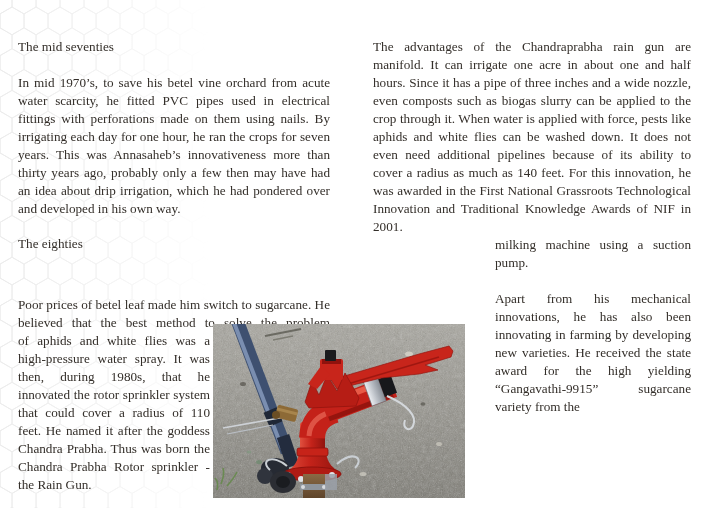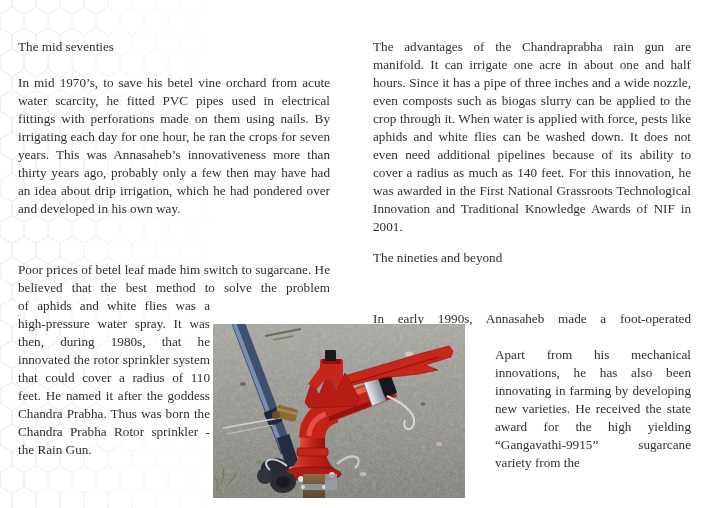--- a/index.html
+++ b/index.html
@@ -312,28 +312,28 @@
         <polygon points="132.0,507.4 144.0,514.3 144.0,528.2 132.0,535.1 120.0,528.2 120.0,514.3"></polygon>
         <polygon points="156.0,507.4 168.0,514.3 168.0,528.2 156.0,535.1 144.0,528.2 144.0,514.3"></polygon>
         <polygon points="180.0,507.4 192.0,514.3 192.0,528.2 180.0,535.1 168.0,528.2 168.0,514.3"></polygon>
         <polygon points="204.0,507.4 216.0,514.3 216.0,528.2 204.0,535.1 192.0,528.2 192.0,514.3"></polygon>
       </g>
   </svg>
 
   <div class="col col-left">
     <h3 class="heading">The mid seventies</h3>
     <p class="para mt18">In mid 1970’s, to save his betel vine orchard from acute water scarcity, he fitted PVC pipes used in electrical fittings with perforations made on them using nails. By irrigating each day for one hour, he ran the crops for seven years. This was Annasaheb’s innovativeness more than thirty years ago, probably only a few then may have had an idea about drip irrigation, which he had pondered over and developed in his own way.</p>
+    <h3 class="heading mt17">The eighties</h3>
     <p class="para mt18 justify-all">Poor prices of betel leaf made him switch to sugarcane. He believed that the best method to solve the problem</p>
     <p class="para wrap-left">of aphids and white flies was a high-pressure water spray. It was then, during 1980s, that he innovated the rotor sprinkler system that could cover a radius of 110 feet. He named it after the goddess Chandra Prabha. Thus was born the Chandra Prabha Rotor sprinkler - the Rain Gun.</p>
   </div>
 
   <div class="col col-right">
     <p class="para">The advantages of the Chandraprabha rain gun are manifold. It can irrigate one acre in about one and half hours. Since it has a pipe of three inches and a wide nozzle, even composts such as biogas slurry can be applied to the crop through it. When water is applied with force, pests like aphids and white flies can be washed down. It does not even need additional pipelines because of its ability to cover a radius as much as 140 feet. For this innovation, he was awarded in the First National Grassroots Technological Innovation and Traditional Knowledge Awards of NIF in 2001.</p>
-    <h3 class="heading mt13">The nineties and beyond</h3>
-    <p class="para mt18 justify-all">In early 1990s, Annasaheb made a foot-operated</p>
+    <p class="para wrap-right">milking machine using a suction pump.</p>
     <p class="para mt18 wrap-right">Apart from his mechanical innovations, he has also been innovating in farming by developing new varieties. He received the state award for the high yielding “Gangavathi-9915” sugarcane variety from the</p>
   </div>
 
   <div class="photo">
     <svg width="252" height="174" viewBox="0 0 252 174">
       <defs>
         <linearGradient id="gnd" x1="0" y1="0" x2="0" y2="1">
           <stop offset="0" stop-color="#a6a49c"></stop>
           <stop offset="0.5" stop-color="#908e86"></stop>
           <stop offset="1" stop-color="#76746c"></stop>

